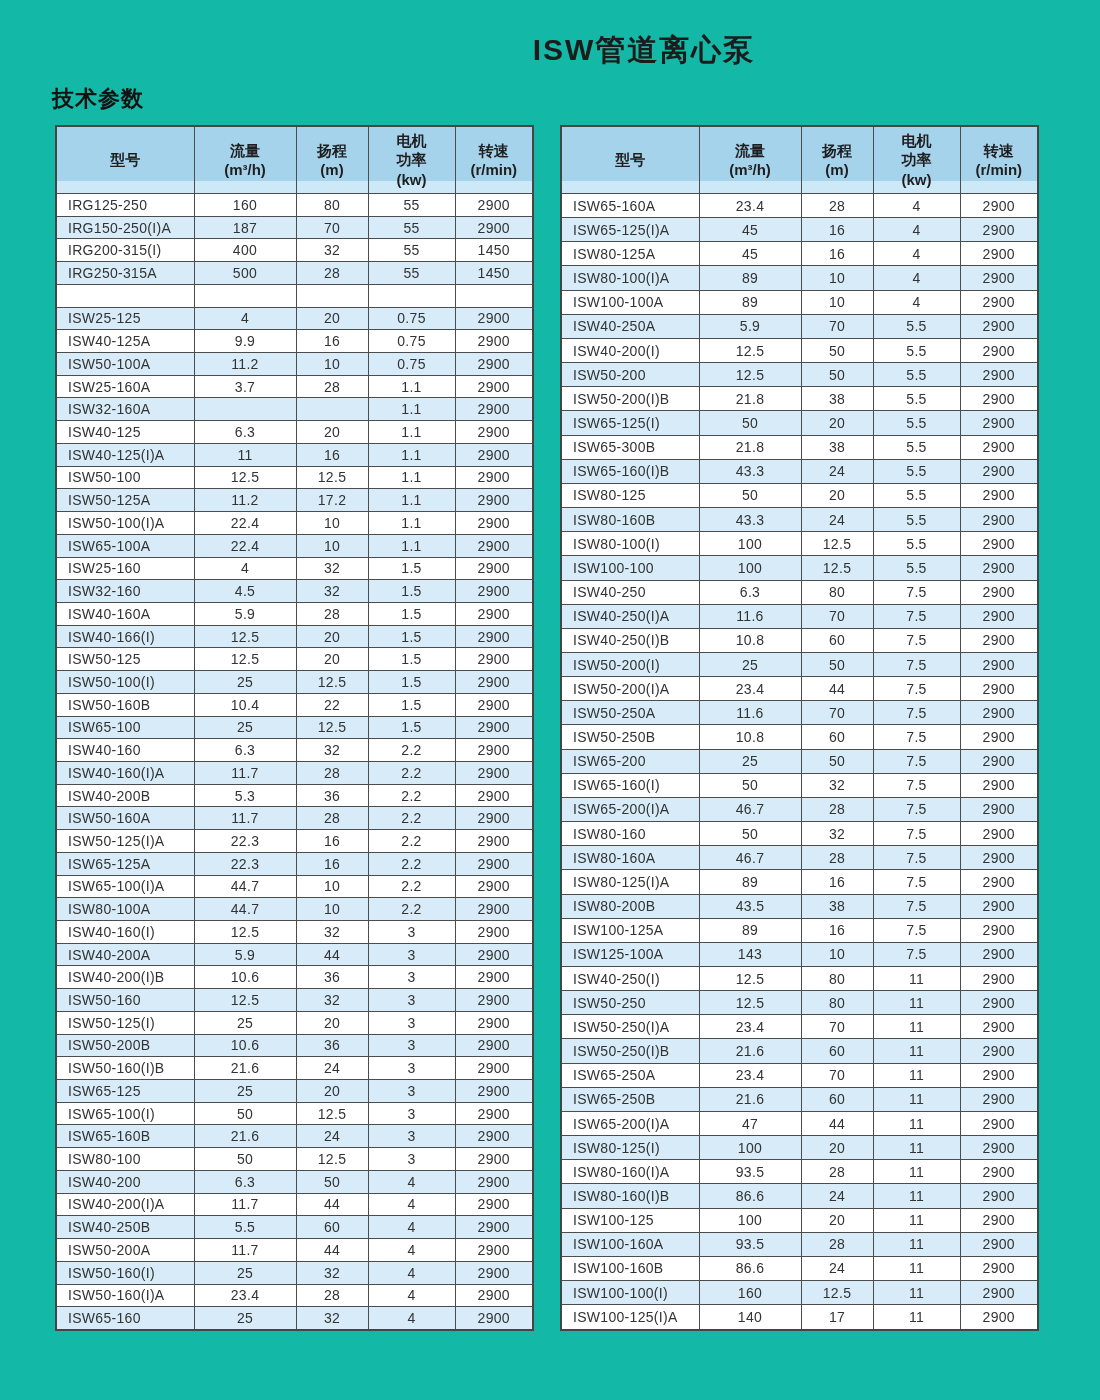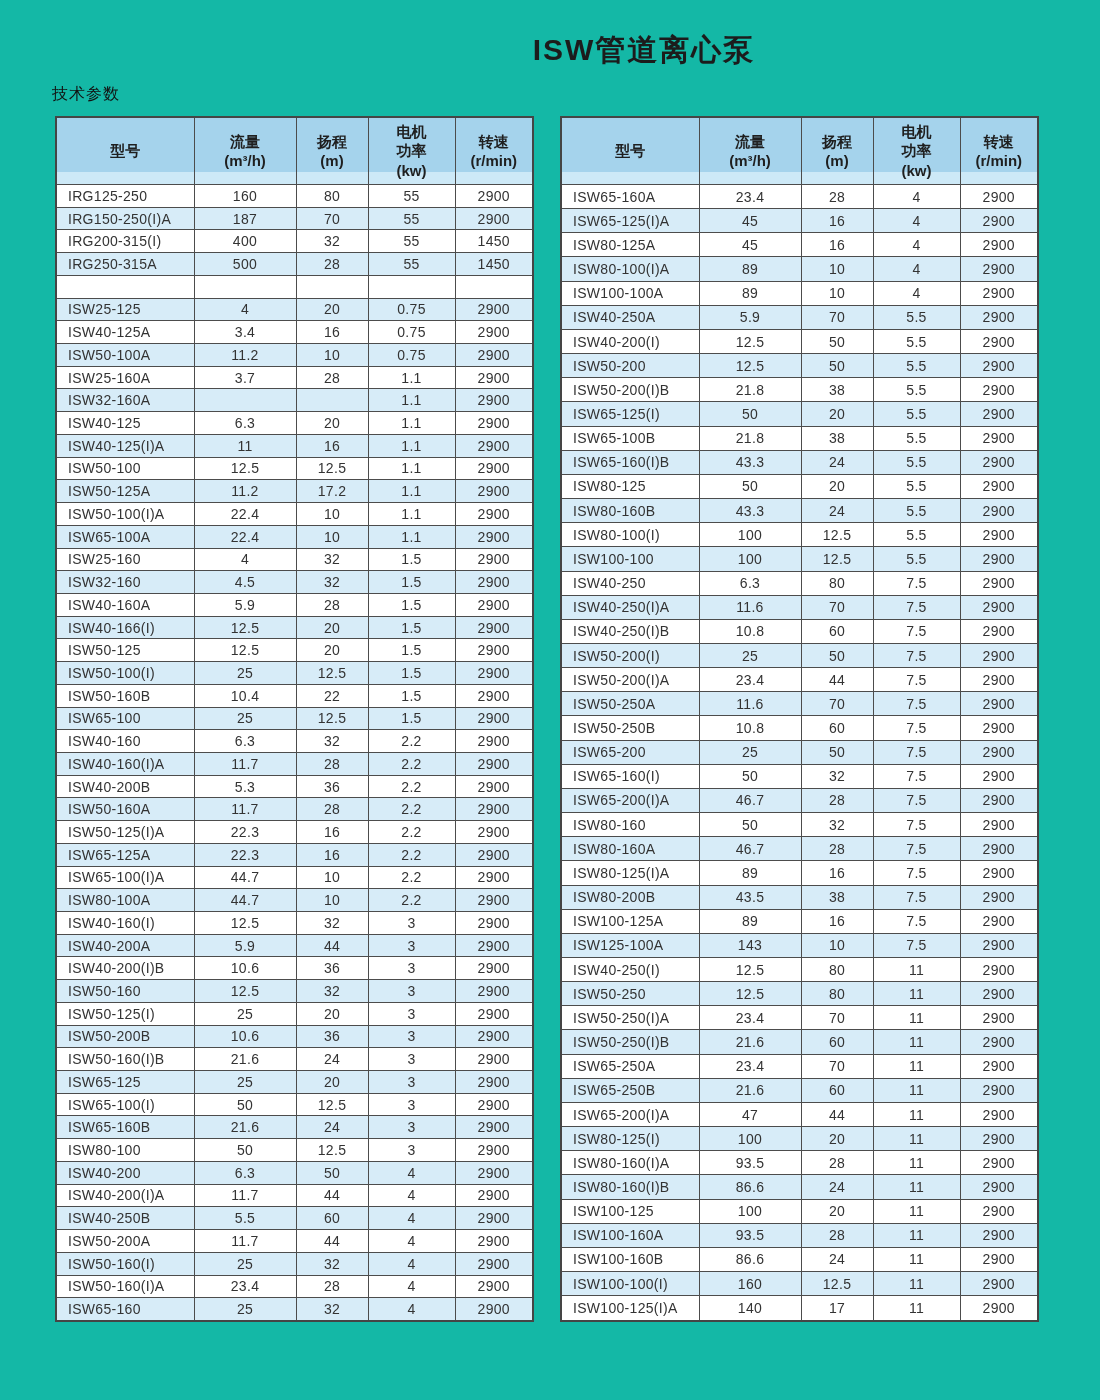--- a/index.html
+++ b/index.html
@@ -22,22 +22,22 @@
     text-align: center;
     position: relative;
     left: 94px;
     font-size: 30px;
     font-weight: bold;
     letter-spacing: 2px;
     color: #1c1c1c;
   }
   .section-title {
     margin: 13px 0 0 52px;
-    font-size: 16px;
-    font-weight: normal;
+    font-size: 22px;
+    font-weight: bold;
     letter-spacing: 1px;
     color: #121212;
   }
   .tables-wrap {
     display: flex;
     margin: 11px 0 0 55px;
     gap: 26px;
   }
   table.spec {
     border-collapse: collapse;
@@ -155,21 +155,21 @@
           </tr>
           <tr>
             <td class="model">ISW25-125</td>
             <td>4</td>
             <td>20</td>
             <td>0.75</td>
             <td>2900</td>
           </tr>
           <tr>
             <td class="model">ISW40-125A</td>
-            <td>3.4</td>
+            <td>9.9</td>
             <td>16</td>
             <td>0.75</td>
             <td>2900</td>
           </tr>
           <tr>
             <td class="model">ISW50-100A</td>
             <td>11.2</td>
             <td>10</td>
             <td>0.75</td>
             <td>2900</td>
@@ -558,21 +558,21 @@
             <td>2900</td>
           </tr>
           <tr>
             <td class="model">ISW65-125(I)</td>
             <td>50</td>
             <td>20</td>
             <td>5.5</td>
             <td>2900</td>
           </tr>
           <tr>
-            <td class="model">ISW65-100B</td>
+            <td class="model">ISW65-300B</td>
             <td>21.8</td>
             <td>38</td>
             <td>5.5</td>
             <td>2900</td>
           </tr>
           <tr>
             <td class="model">ISW65-160(I)B</td>
             <td>43.3</td>
             <td>24</td>
             <td>5.5</td>

